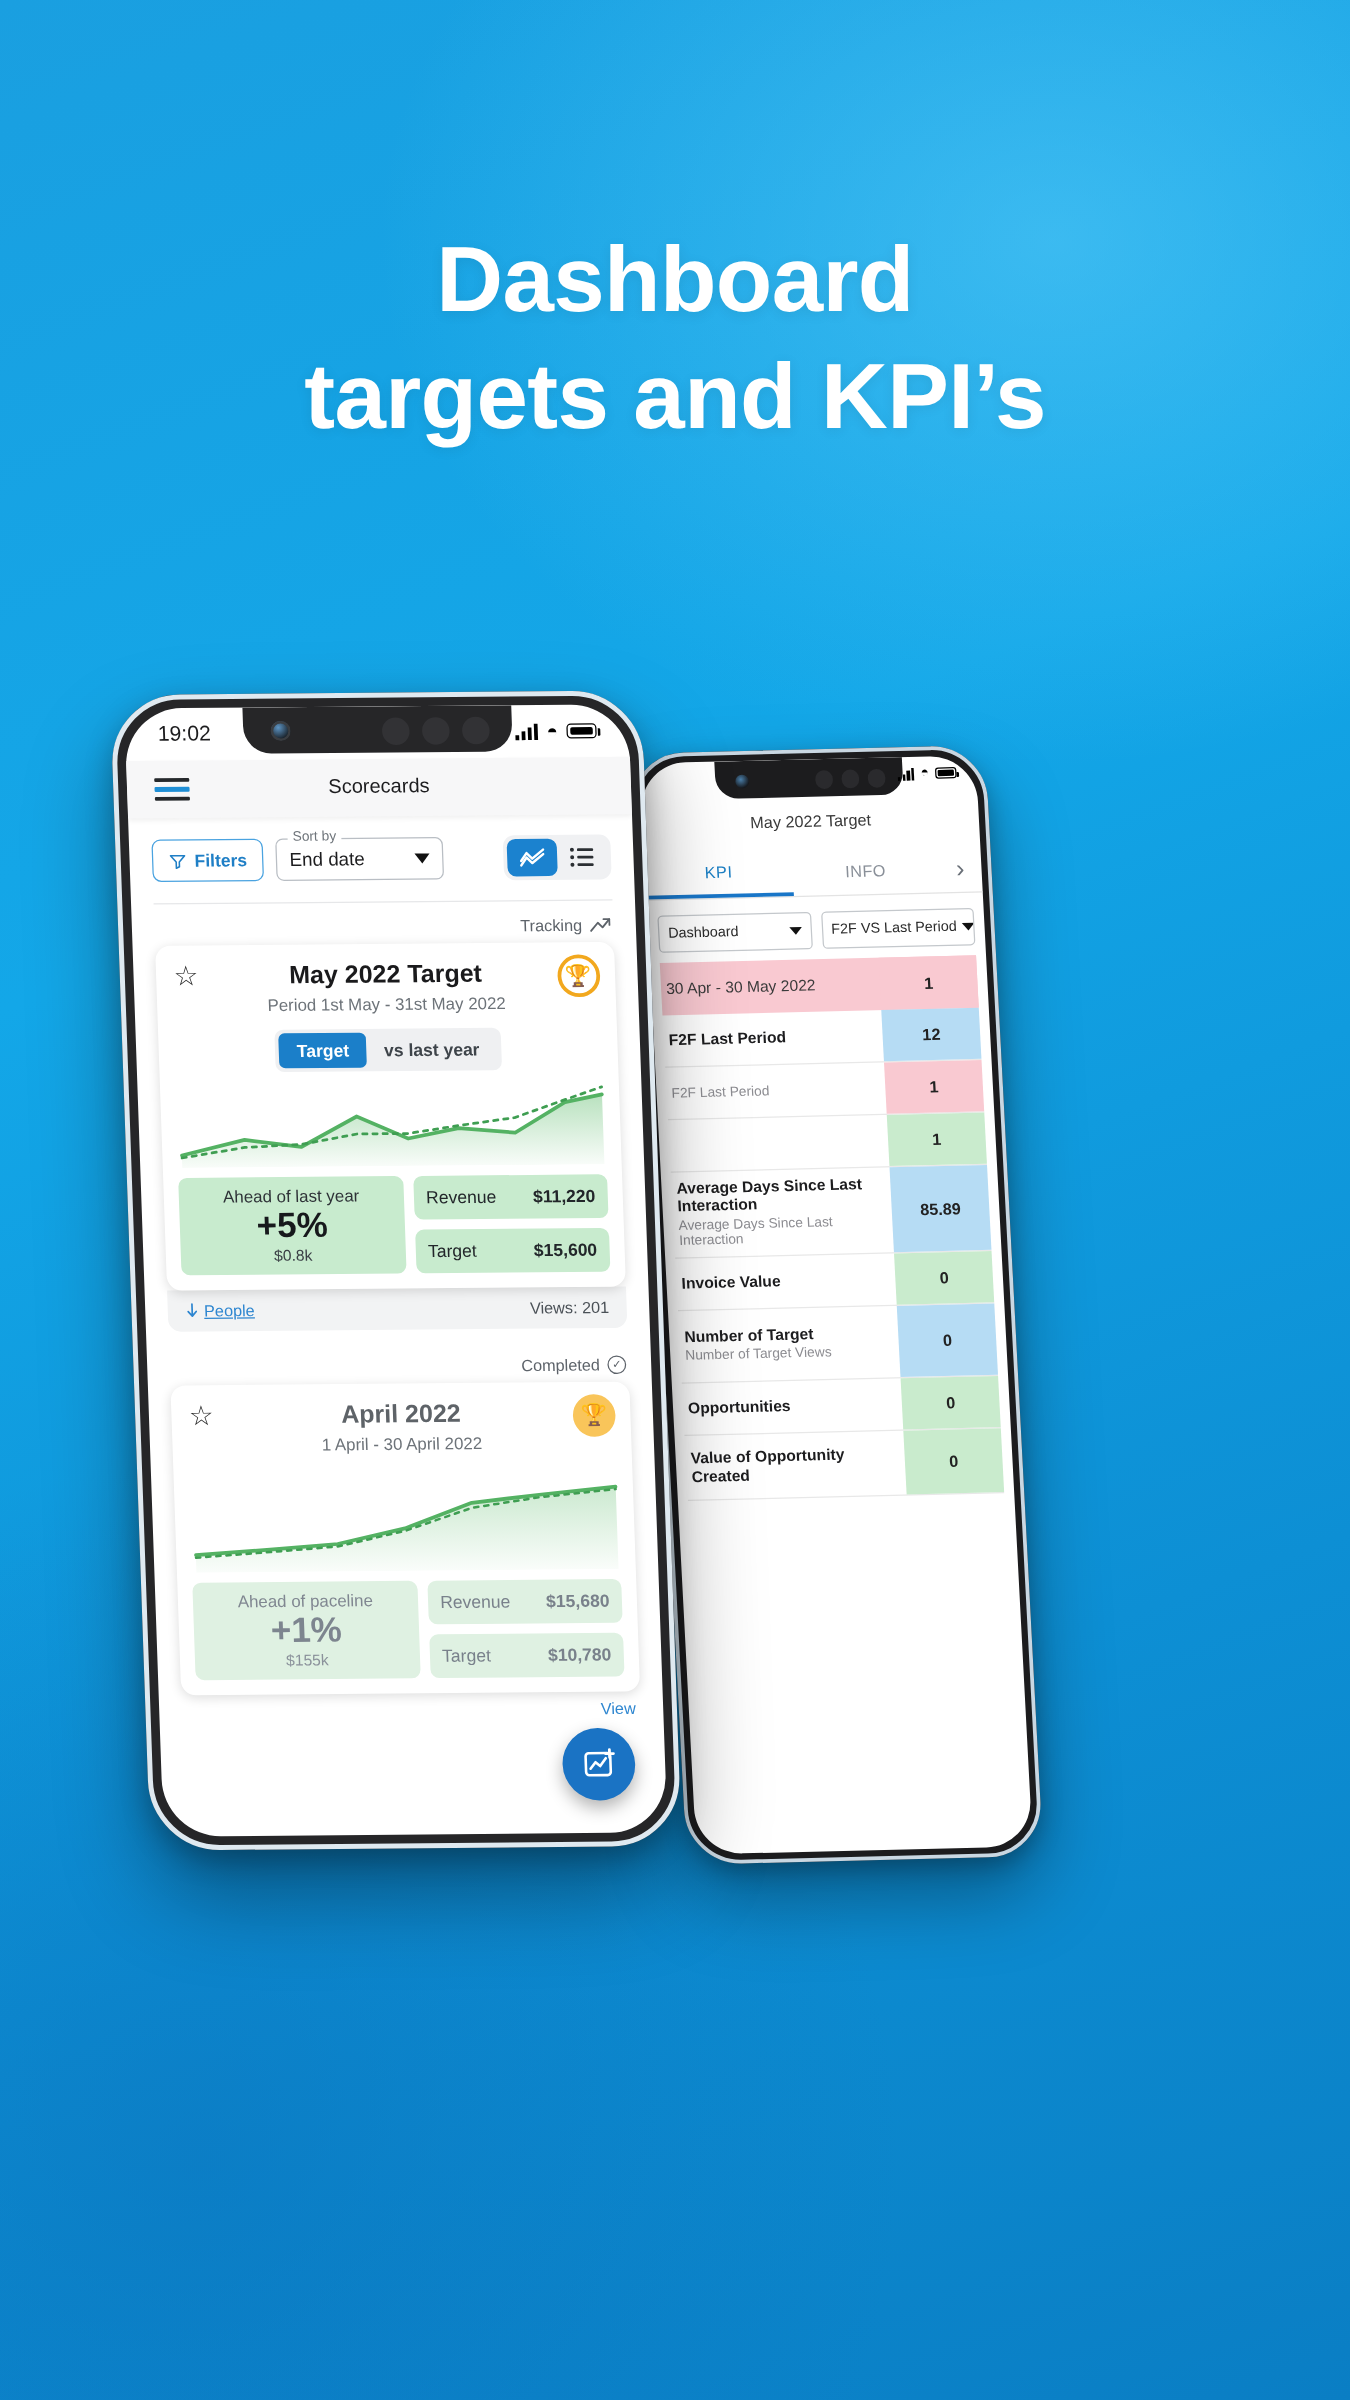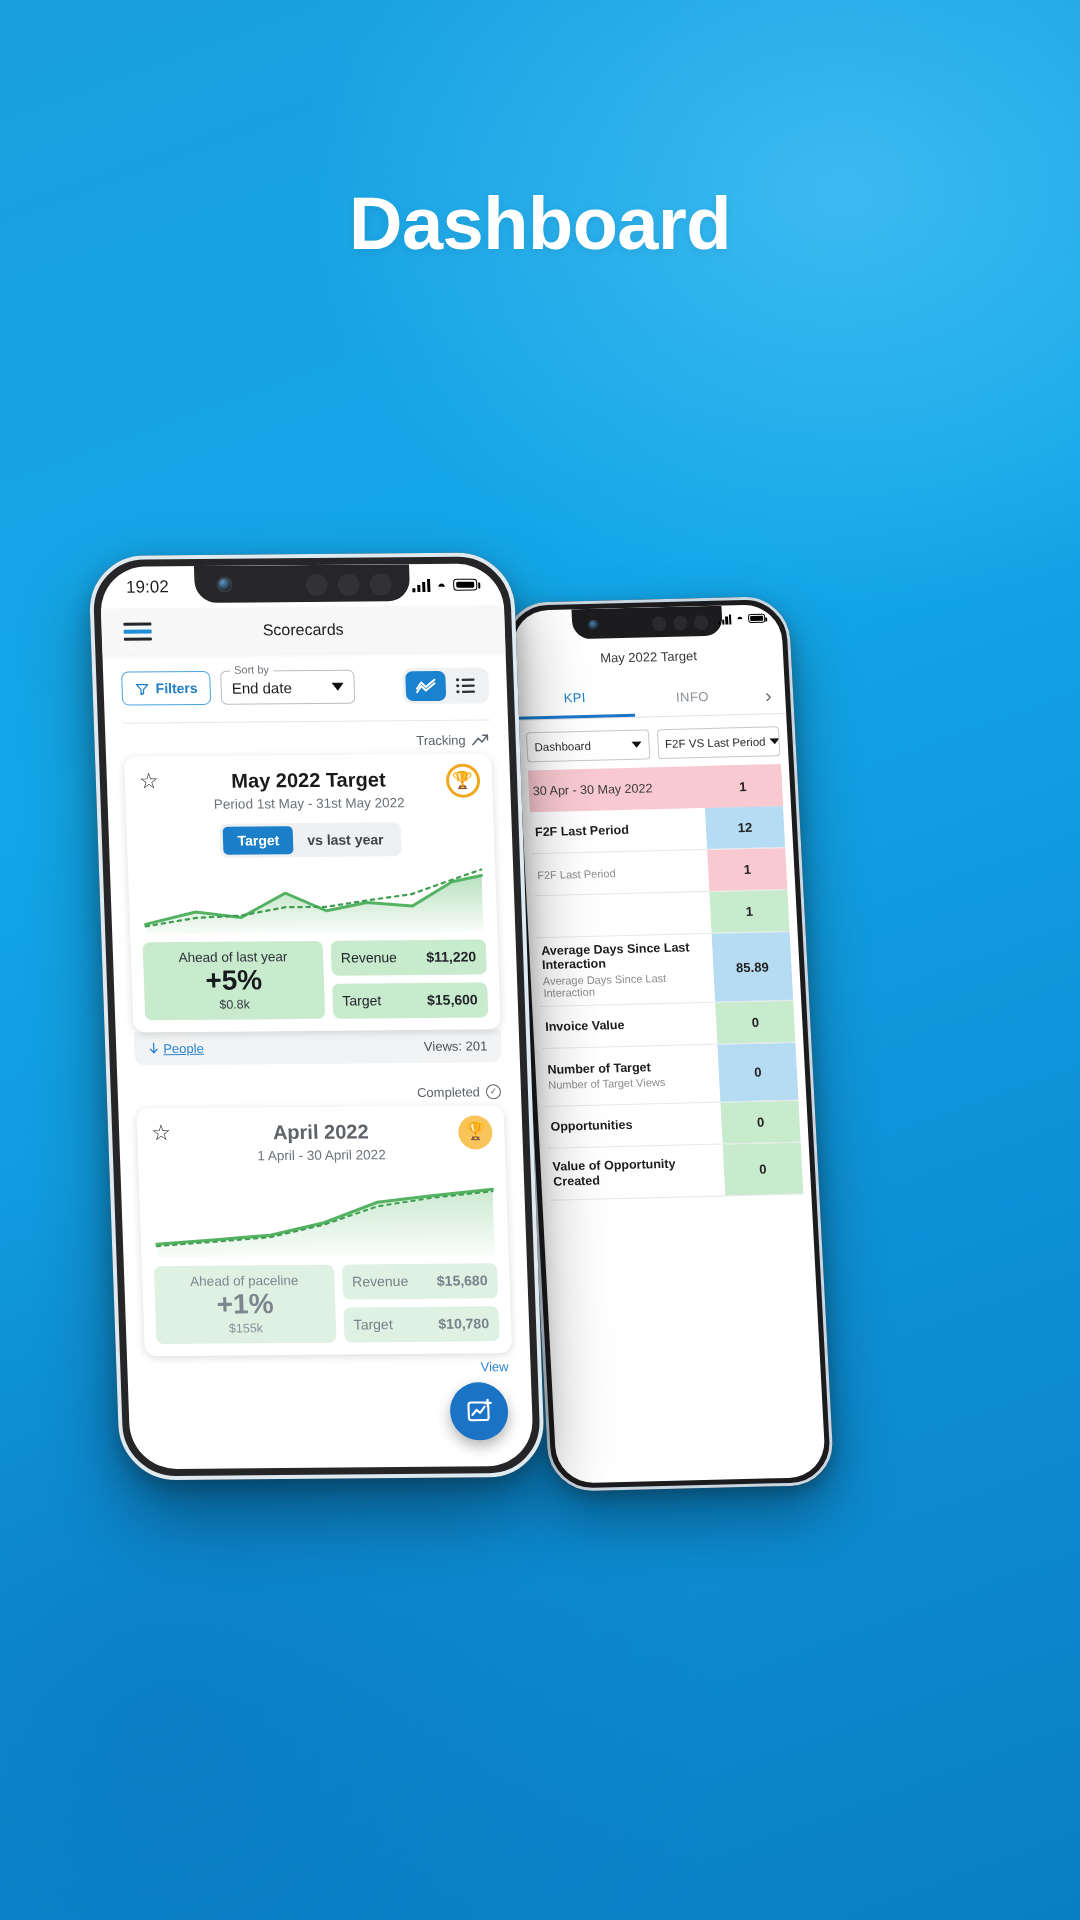--- a/index.html
+++ b/index.html
@@ -230,20 +230,21 @@
     display:flex; align-items:center; justify-content:center; z-index: 9;
   }
 </style>
 </head>
 <body>
 
 <div class="bg-glow"></div>
 
 <div class="headline">
   <span>Dashboard</span>
+  <span class="l2">targets and KPI’s</span>
 </div>
 
 <div class="phones">
 
   <div class="phone-right">
     <div class="screen">
       <div class="notch">
         <span class="cam"></span>
         <span class="dots">
             <i></i>

